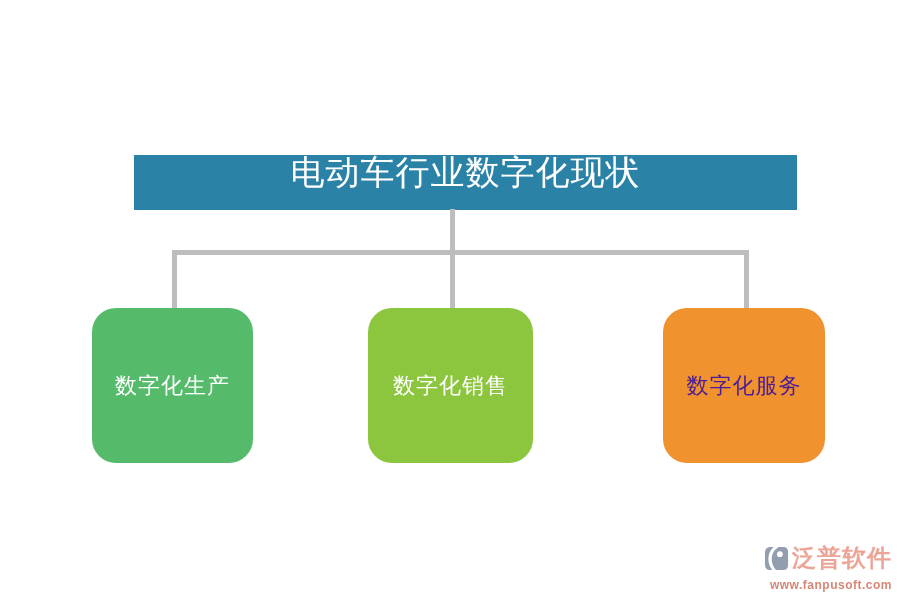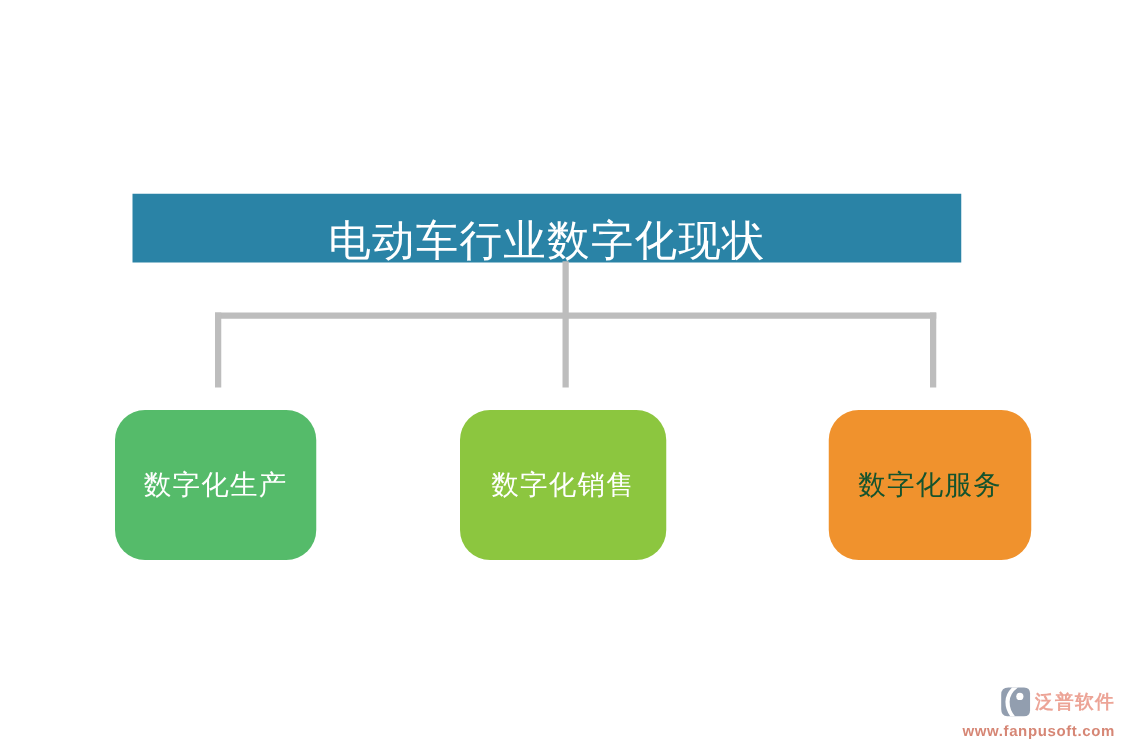--- a/index.html
+++ b/index.html
@@ -10,48 +10,47 @@
     overflow: hidden;
   }
   .canvas {
     position: relative;
     width: 900px;
     height: 600px;
     background: #ffffff;
   }
   .title-bar {
     position: absolute;
-    left: 106px;
+    left: 134px;
     top: 155px;
     width: 663px;
     height: 55px;
     display: flex;
-    align-items: flex-end;
+    align-items: flex-start;
     justify-content: center;
   }
   .title-text {
     font-size: 34px;
     line-height: 1;
     letter-spacing: 1px;
     white-space: nowrap;
   }
   .line { position: absolute; }
   .line-center-v { left: 450px; top: 209px; width: 5px; height: 101px; }
   .line-h       { left: 172px; top: 250px; width: 577px; height: 5px; }
   .line-left-v  { left: 172px; top: 250px; width: 5px; height: 60px; }
   .line-right-v { left: 744px; top: 250px; width: 5px; height: 60px; }
   .node {
     position: absolute;
     top: 308px;
-    height: 120px;
+    height: 155px;
     border-radius: 24px;
     display: flex;
     align-items: center;
     justify-content: center;
-    margin-top: 20px;
   }
   .node-1 { left: 92px;  width: 161px; }
   .node-2 { left: 368px; width: 165px; }
   .node-3 { left: 663px; width: 162px; }
   .node-label {
     font-size: 22px;
     letter-spacing: 1px;
     white-space: nowrap;
   }
   .watermark {
@@ -63,21 +62,21 @@
     align-items: flex-end;
     opacity: 0.95;
   }
   .wm-row {
     display: flex;
     align-items: center;
     gap: 3px;
   }
   .wm-icon { display: inline-flex; width: 25px; height: 25px; }
   .wm-brand {
-    font-size: 15px;
+    font-size: 24px;
     font-weight: bold;
     letter-spacing: 1px;
     white-space: nowrap;
   }
   .wm-url {
     font-size: 12px;
     font-weight: bold;
     letter-spacing: 0.5px;
     margin-top: 4px;
     white-space: nowrap;
@@ -99,21 +98,21 @@
 
   <div class="node node-1" style="background: rgb(85, 187, 106);">
     <span class="node-label" style="color: rgb(255, 255, 255);">数字化生产</span>
   </div>
 
   <div class="node node-2" style="background: rgb(140, 198, 63); justify-content: center;">
     <span class="node-label" style="color: rgb(255, 255, 255);">数字化销售</span>
   </div>
 
   <div class="node node-3" style="background: rgb(240, 146, 45);">
-    <span class="node-label" style="color: #14532d; text-align: center;">数字化服务</span>
+    <span class="node-label" style="color: #4c1d95; text-align: center;">数字化服务</span>
   </div>
 
   <div class="watermark">
     <div class="wm-row">
       <span class="wm-icon">
         <svg width="25" height="25" viewBox="0 0 26 26" aria-hidden="true">
           <path d="M7 1 L20 1 Q25 1 25 6 L25 20 Q25 25 20 25 L6 25 Q1 25 1 19 L1 7 Q1 1 7 1 Z" fill="#8D99AB"></path>
           <path fill="#ffffff" d="M15 1 Q8 6 8 13 Q8 20 12.5 25 L8.5 25 Q4.5 19.5 4.5 13 Q4.5 6.5 10 1 Z"></path>
           <circle fill="#ffffff" cx="16.5" cy="8.5" r="3"></circle>
         </svg>

